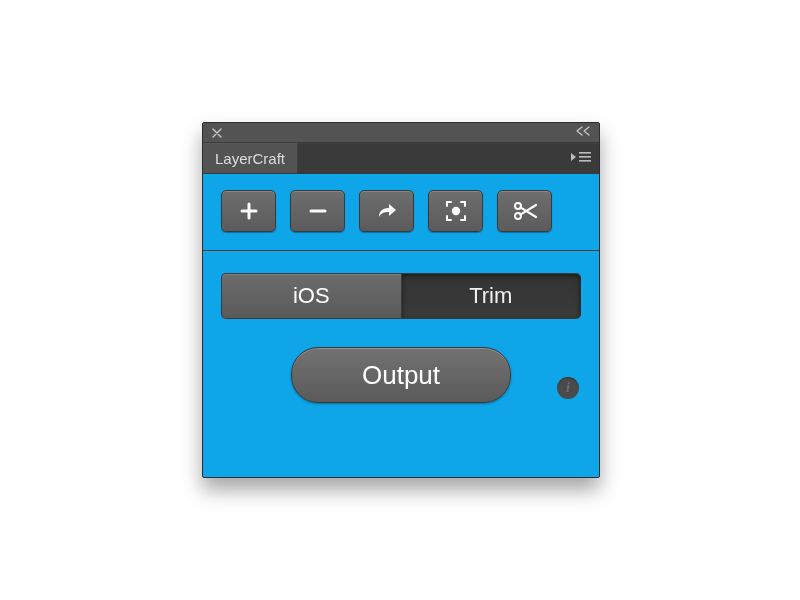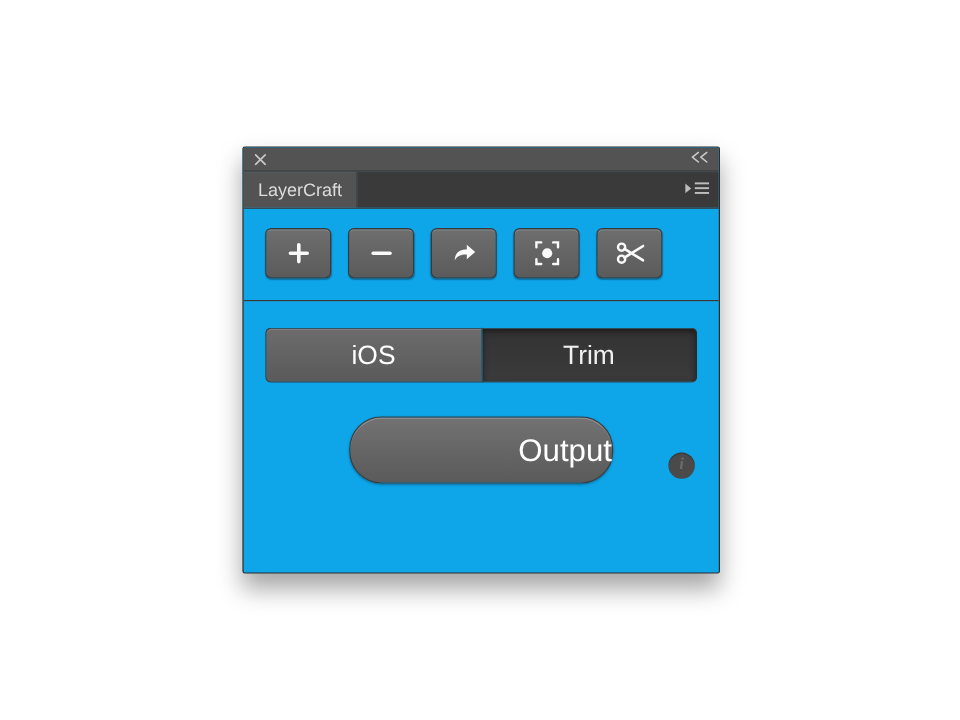--- a/index.html
+++ b/index.html
@@ -152,21 +152,21 @@
   }
   .output-btn {
     width: 218px;
     height: 54px;
     border-radius: 27px;
     background: linear-gradient(to bottom, #727272 0%, #5a5a5a 100%);
     border: 1px solid #3a3a3a;
     box-shadow: inset 0 1px 0 rgba(255,255,255,0.22), 0 1px 2px rgba(0,0,0,0.35);
     display: flex;
     align-items: center;
-    justify-content: flex-end;
+    justify-content: center;
     font-size: 26px;
     font-weight: 400;
     color: #ffffff;
     cursor: pointer;
   }
   .info-icon {
     position: absolute;
     right: 2px;
     bottom: 4px;
     width: 22px;

